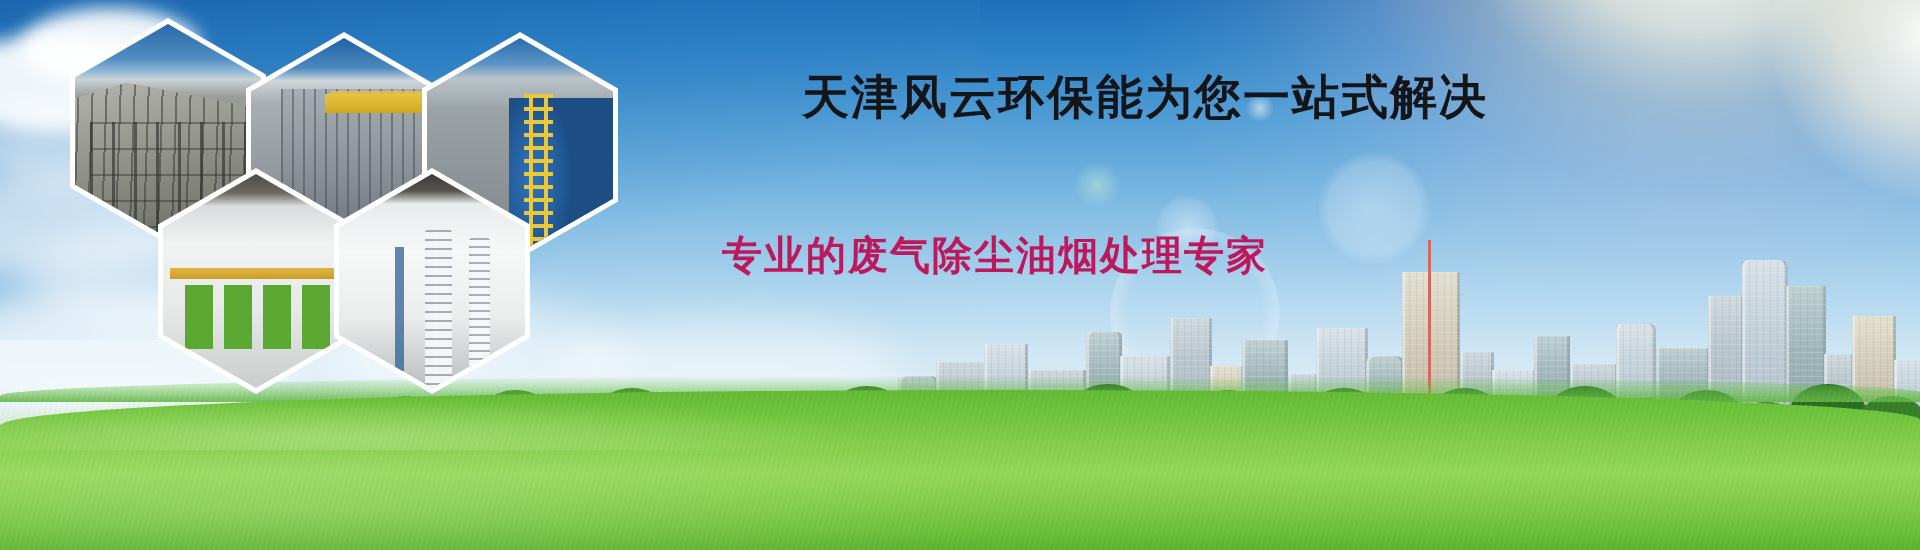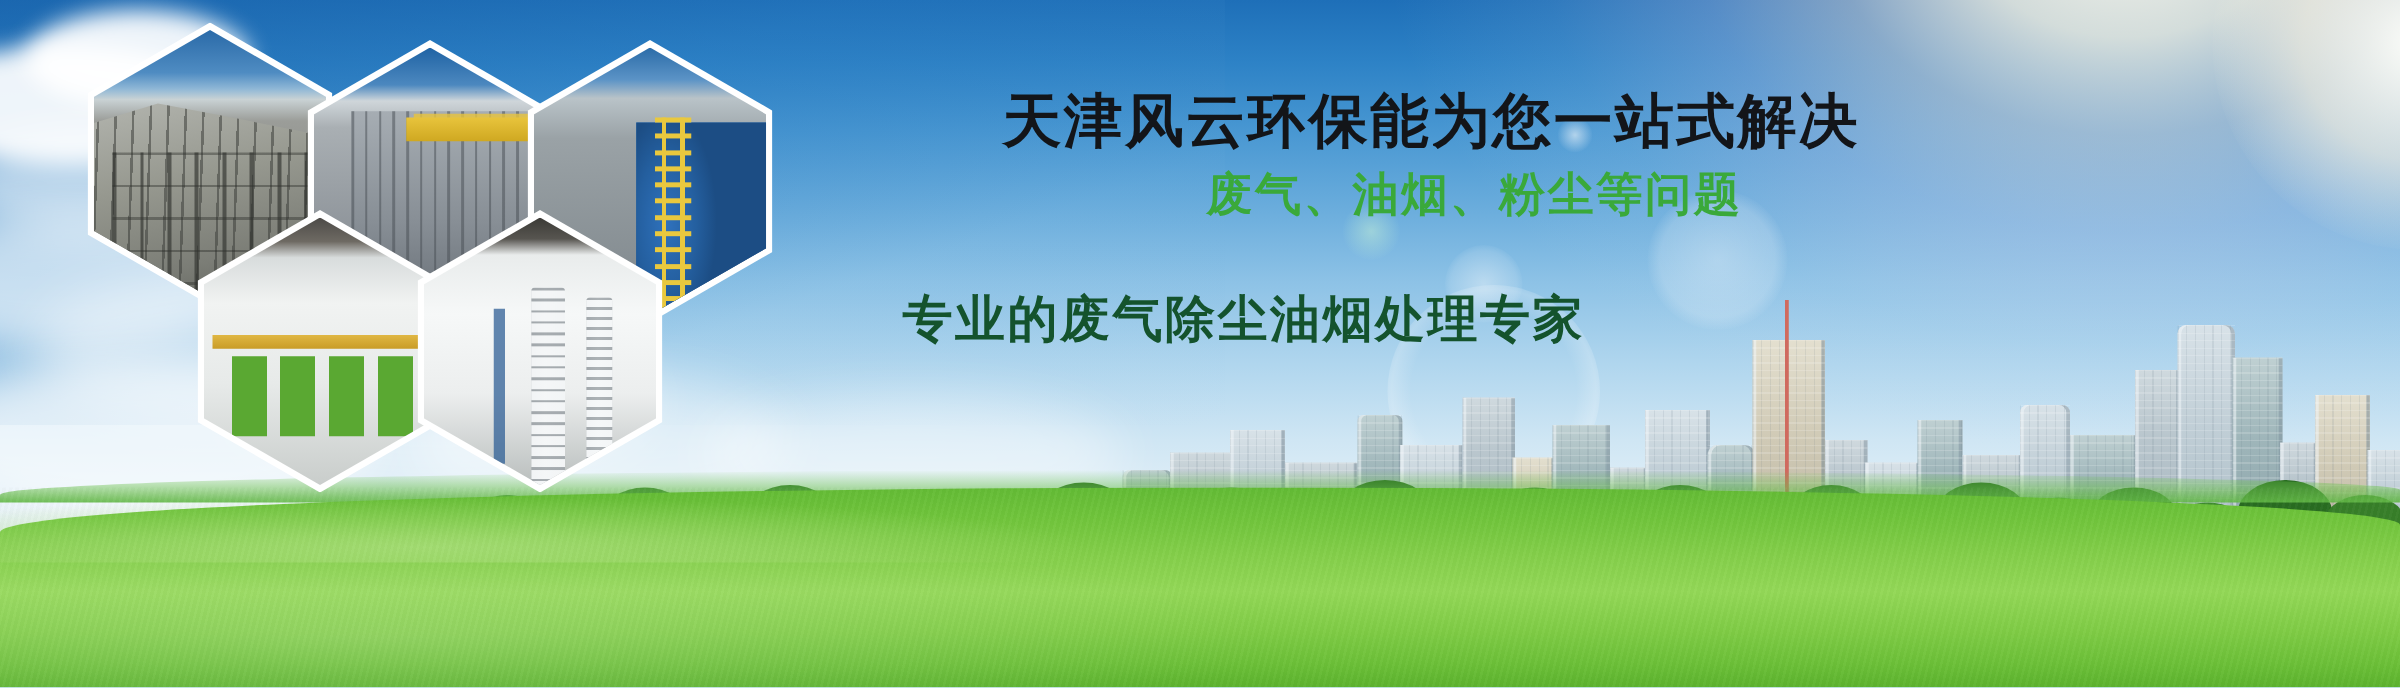--- a/index.html
+++ b/index.html
@@ -210,21 +210,21 @@
   .l1 {
     left:770px; top:66px; font-size:47px; font-weight:700;
     color:#131519; letter-spacing:2px;margin-left:32px;
   }
   .l2 {
     left:965px; top:131px; font-size:37px; font-weight:700;
     color:#3aa93a; letter-spacing:2px;
   }
   .l3 {
     left:722px; top:228px; font-size:40px; font-weight:700;
-    color:#14532d; letter-spacing:2px;
+    color:#be185d; letter-spacing:2px;
   }
   .l4 {
     left:722px; top:283px; font-size:40px; font-weight:700;
     color:#3aa93a; letter-spacing:2px;
   }
 </style>
 </head>
 <body>
 
 <div class="banner">
@@ -354,17 +354,16 @@
       <div class="hex-inner">
         <div class="ph ph5"></div>
         <div class="hex-blue-accent"></div>
       </div>
     </div>
 
   </div>
 
   <div class="copy">
     <div class="line l1">天津风云环保能为您一站式解决</div>
-    <div class="line l2">废气、油烟、粉尘等问题</div>
     <div class="line l3">专业的废气除尘油烟处理专家</div>
   </div>
 
 </div>
 
 </body></html>

